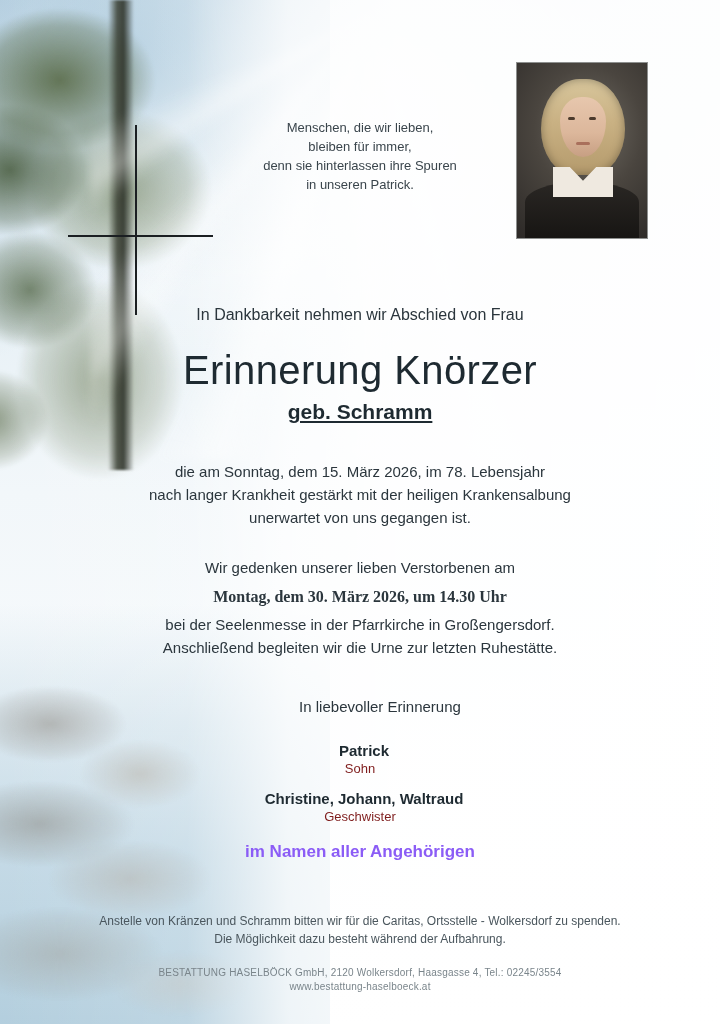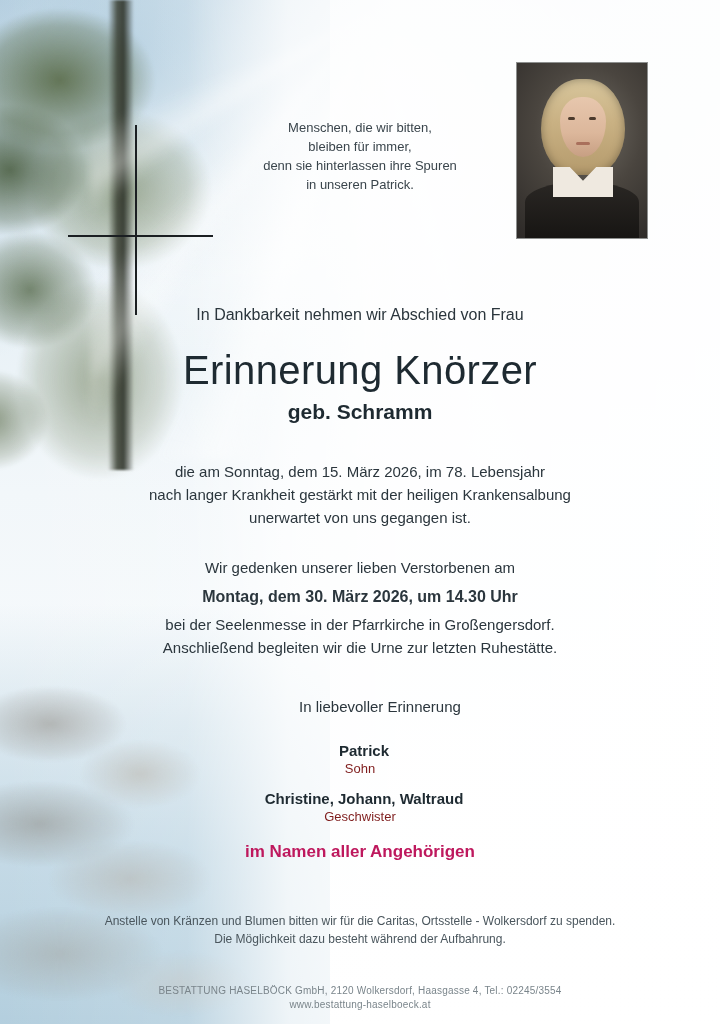--- a/index.html
+++ b/index.html
@@ -220,38 +220,40 @@
     font-size: 40px;
     font-weight: 400;
     letter-spacing: 0.4px;
     color: #1e2a31;
   }
   .maiden {
     top: 400px;
     font-size: 21px;
     font-weight: bold;
     color: #1e2a31;
+    text-decoration: underline;
   }
   .passing {
     top: 460px;
     font-size: 15px;
     line-height: 23px;
     color: #2b363d;
   }
   .remember {
     top: 556px;
     font-size: 15px;
     line-height: 23px;
     color: #2b363d;
   }
   .remember .strong {
     font-weight: bold;
     font-size: 16px;
     display: block;
     margin: 6px 0 5px;
+    font-family: Liberation Serif, serif;
   }
   .memory {
     top: 698px;
     font-size: 15px;
     color: #2b363d;
     padding-left: 20px;
   }
   .fam { font-size: 15px; }
   .fam .fam-name {
     display: block;
@@ -265,35 +267,34 @@
     font-size: 13px;
     color: #7f1d1d;
     margin-top: 2px;
   }
   .fam1 { top: 742px; }
   .fam2 { top: 790px; }
   .allrel {
     top: 842px;
     font-size: 17px;
     font-weight: bold;
-    color: #be185d;
+    color: #8b5cf6;
   }
   .donation {
     top: 912px;
     font-size: 12px;
     line-height: 18px;
     color: #4a565d;
   }
   .footer {
     top: 966px;
     font-size: 10px;
     line-height: 14px;
     color: #7a858b;
     letter-spacing: 0.2px;
-    margin-top: 18px;
   }
 </style>
 </head>
 <body>
 
 <div class="card">
 
   <div class="bg">
     <div class="bg-sky"></div>
     <div class="bg-tree"></div>
@@ -316,21 +317,21 @@
     <div class="p-eye l"></div>
     <div class="p-eye r"></div>
     <div class="p-mouth"></div>
     <div class="p-body"></div>
     <div class="p-collar"></div>
   </div>
 
   <div class="content">
 
     <div class="block verse">
-      <span class="line">Menschen, die wir bitten,</span>
+      <span class="line">Menschen, die wir lieben,</span>
       <span class="line">bleiben für immer,</span>
       <span class="line">denn sie hinterlassen ihre Spuren</span>
       <span class="line">in unseren Patrick.</span>
     </div>
 
     <div class="block intro">In Dankbarkeit nehmen wir Abschied von Frau</div>
 
     <div class="block name">Erinnerung Knörzer</div>
 
     <div class="block maiden">geb. Schramm</div>
@@ -356,21 +357,21 @@
     </div>
 
     <div class="block fam fam2">
       <span class="fam-name">Christine, Johann, Waltraud</span>
       <span class="fam-rel">Geschwister</span>
     </div>
 
     <div class="block allrel">im Namen aller Angehörigen</div>
 
     <div class="block donation">
-      <span class="line">Anstelle von Kränzen und Blumen bitten wir für die Caritas, Ortsstelle - Wolkersdorf zu spenden.</span>
+      <span class="line">Anstelle von Kränzen und Schramm bitten wir für die Caritas, Ortsstelle - Wolkersdorf zu spenden.</span>
       <span class="line">Die Möglichkeit dazu besteht während der Aufbahrung.</span>
     </div>
 
     <div class="block footer">
       <span class="line">BESTATTUNG HASELBÖCK GmbH, 2120 Wolkersdorf, Haasgasse 4, Tel.: 02245/3554</span>
       <span class="line">www.bestattung-haselboeck.at</span>
     </div>
 
   </div>
 </div>

